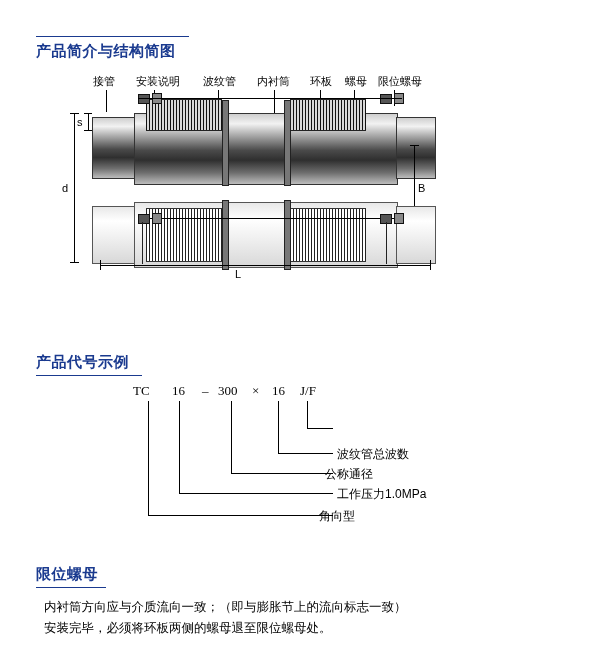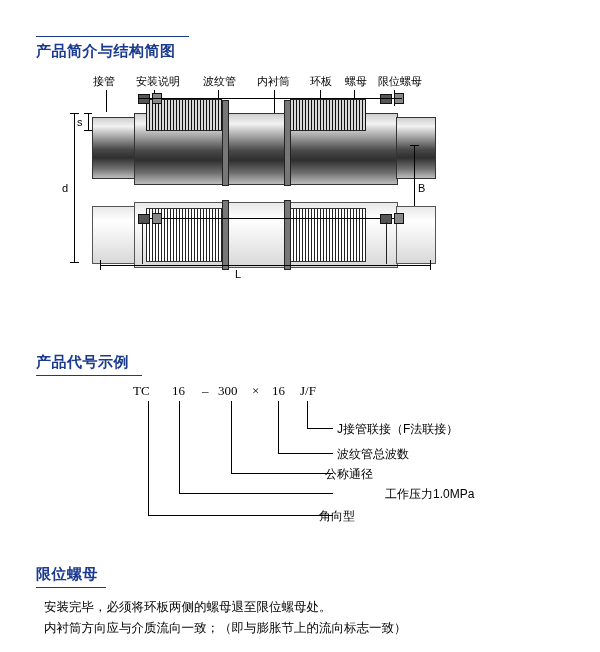--- a/index.html
+++ b/index.html
@@ -239,38 +239,37 @@
   <div class="code-part" style="left:133px; top:0;margin-top:8px;">TC</div>
   <div class="code-part" style="left:172px; top:8px;">16</div>
   <div class="code-part" style="left:202px; top:8px;">–</div>
   <div class="code-part" style="left:218px; top:8px;">300</div>
   <div class="code-part" style="left:252px; top:8px;">×</div>
   <div class="code-part" style="left:272px; top:8px;">16</div>
   <div class="code-part" style="left:300px; top:8px;">J/F</div>
 
   <div class="vline" style="left:307px; top:26px; height:27px;"></div>
   <div class="hline" style="left:307px; top:53px; width:26px;"></div>
-  <div class="code-desc" style="left:337px; top:46px;">J接管联接（F法联接）</div>
 
   <div class="vline" style="left:278px; top:26px; height:52px;"></div>
   <div class="hline" style="left:278px; top:78px; width:55px;"></div>
   <div class="code-desc" style="left:337px; top:71px;">波纹管总波数</div>
 
   <div class="vline" style="left:231px; top:26px; height:72px;"></div>
   <div class="hline" style="left:231px; top:98px; width:102px;"></div>
   <div class="code-desc" style="left:325px; top:91px;">公称通径</div>
 
   <div class="vline" style="left:179px; top:26px; height:92px;"></div>
   <div class="hline" style="left:179px; top:118px; width:154px;"></div>
-  <div class="code-desc" style="left:337px; top:111px;margin-left:48px;">工作压力1.0MPa</div>
+  <div class="code-desc" style="left:337px; top:111px;">工作压力1.0MPa</div>
 
   <div class="vline" style="left:148px; top:26px; height:114px;"></div>
   <div class="hline" style="left:148px; top:140px; width:185px;"></div>
   <div class="code-desc" style="left:319px; top:133px;">角向型</div>
 </div>
 
 <div class="section-title" style="left:36px; top:565px;">限位螺母</div>
 <div class="title-underline" style="left:36px; top:587px; width:70px;"></div>
 
 <div id="notes">
+  <div class="note-line">内衬筒方向应与介质流向一致；（即与膨胀节上的流向标志一致）</div>
   <div class="note-line">安装完毕，必须将环板两侧的螺母退至限位螺母处。</div>
-  <div class="note-line">内衬筒方向应与介质流向一致；（即与膨胀节上的流向标志一致）</div>
 </div>
 
 </body></html>

